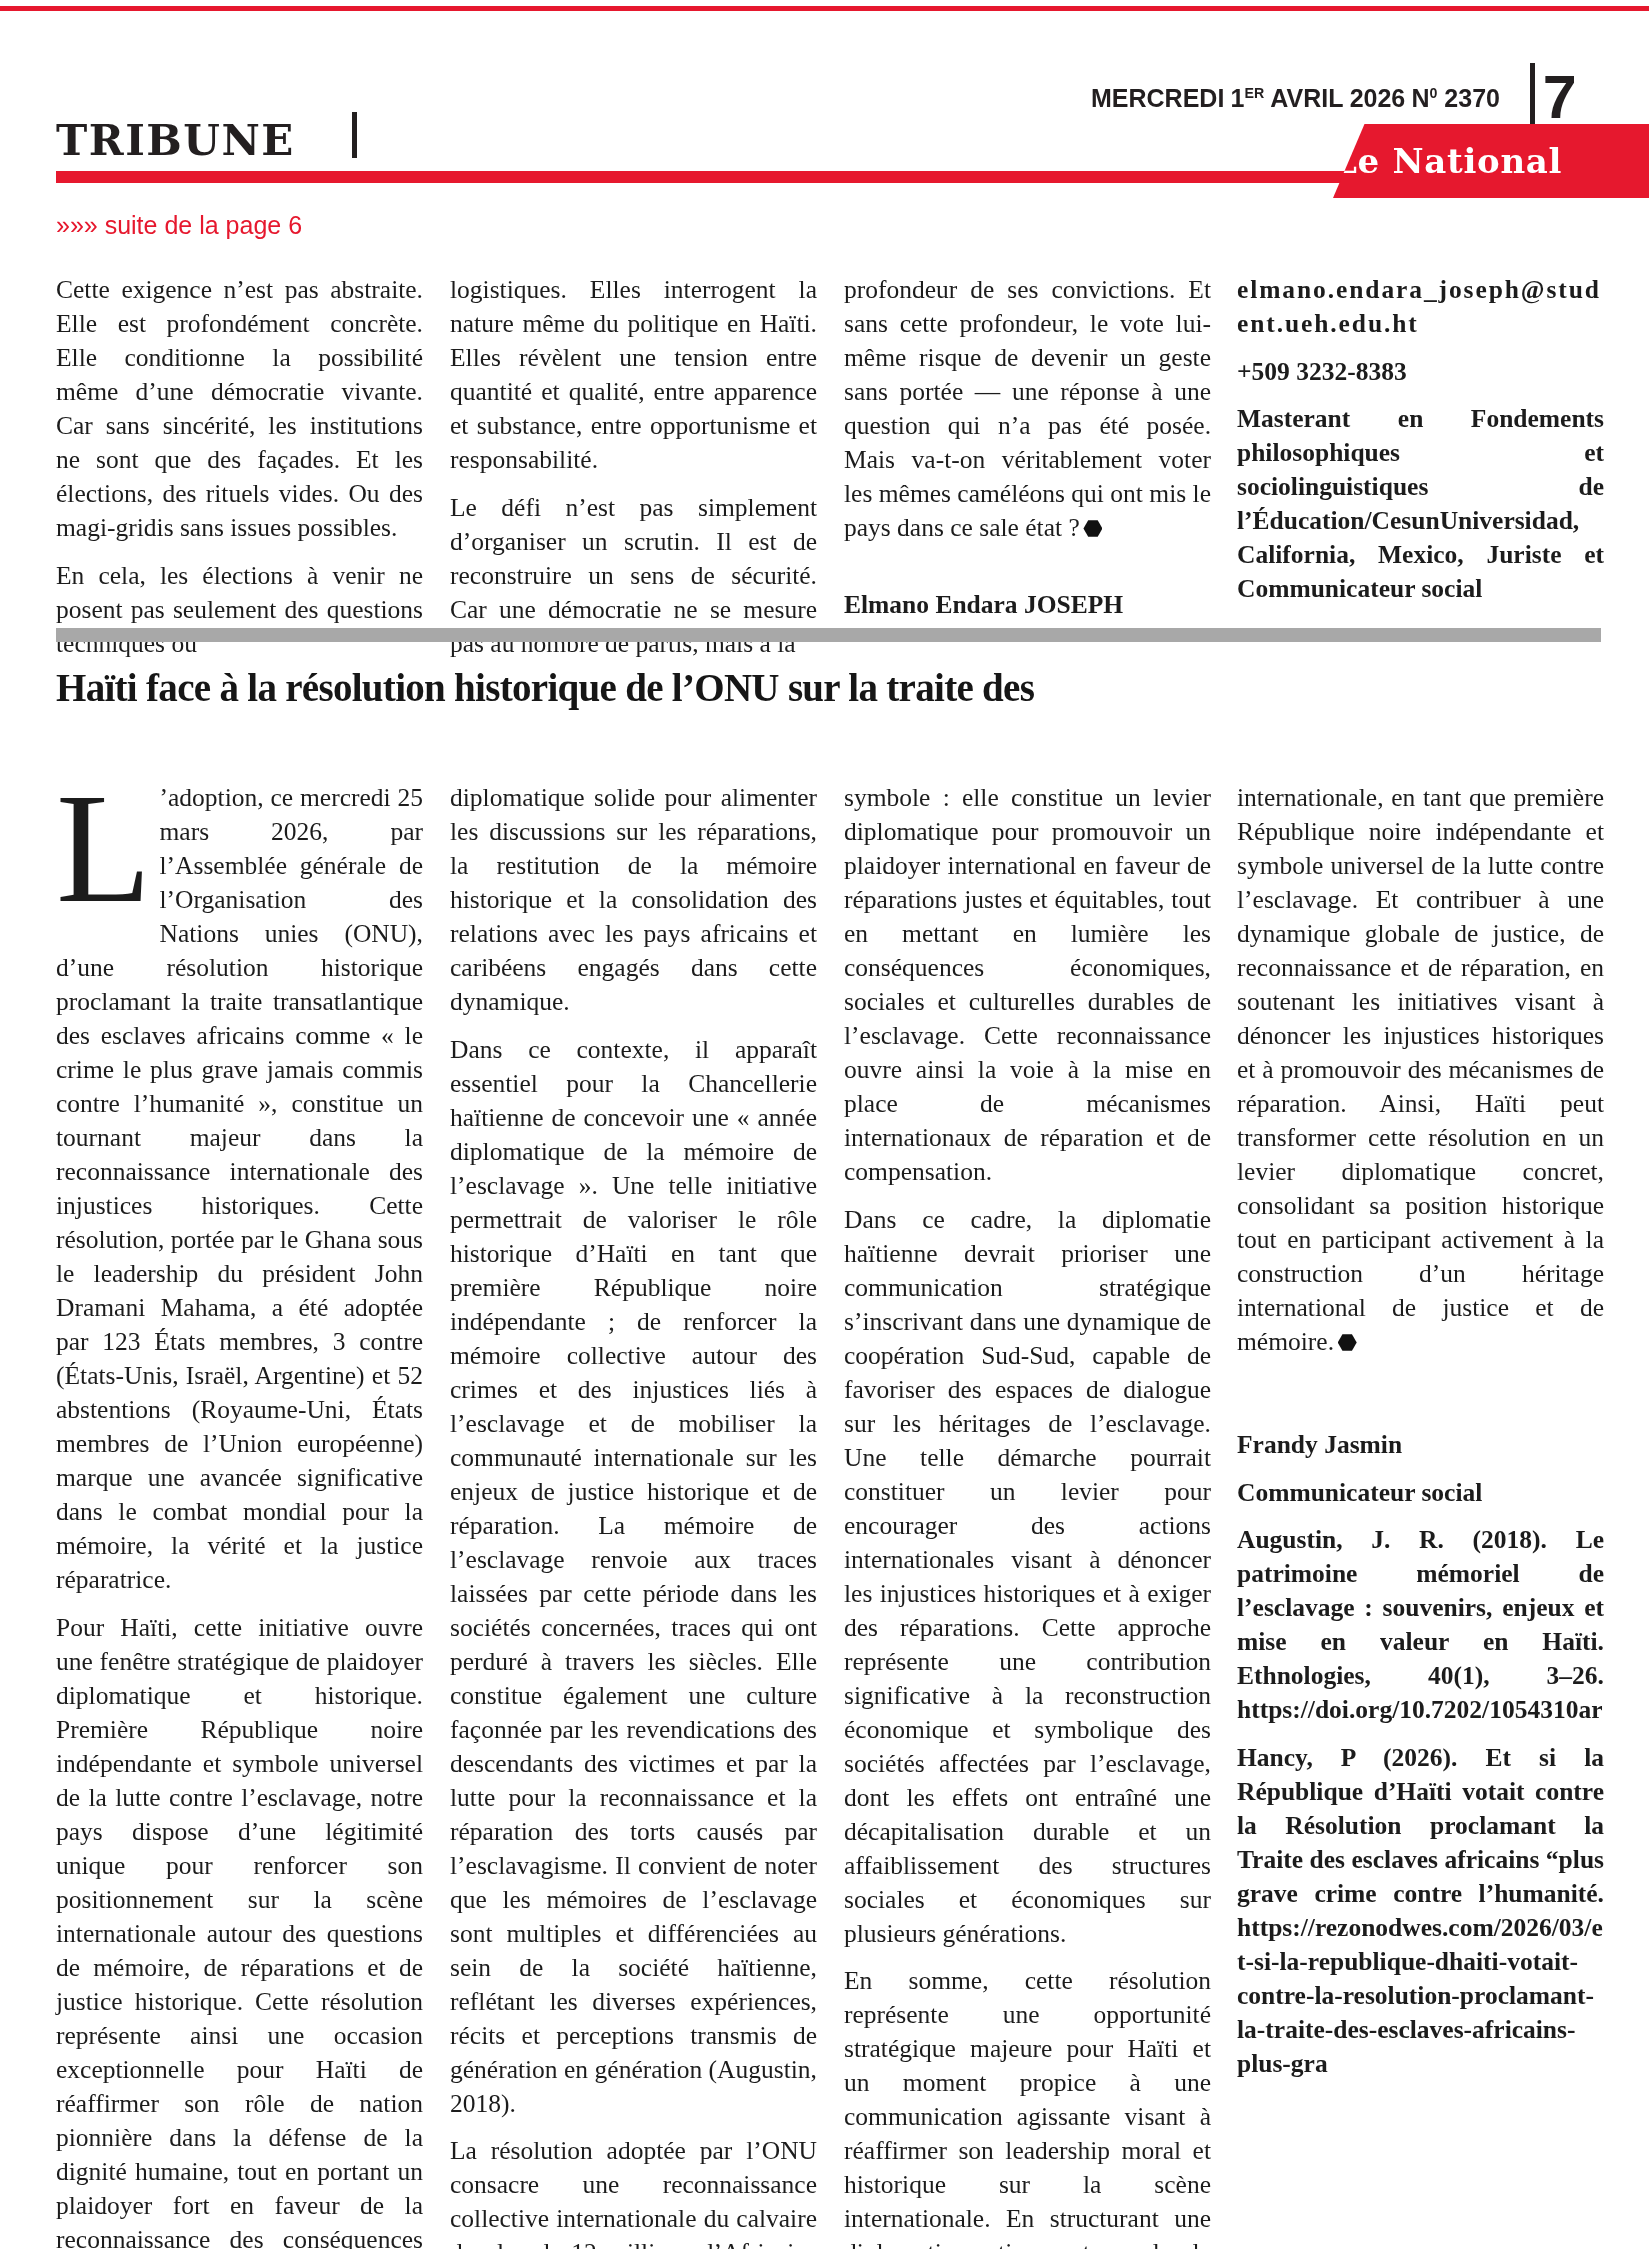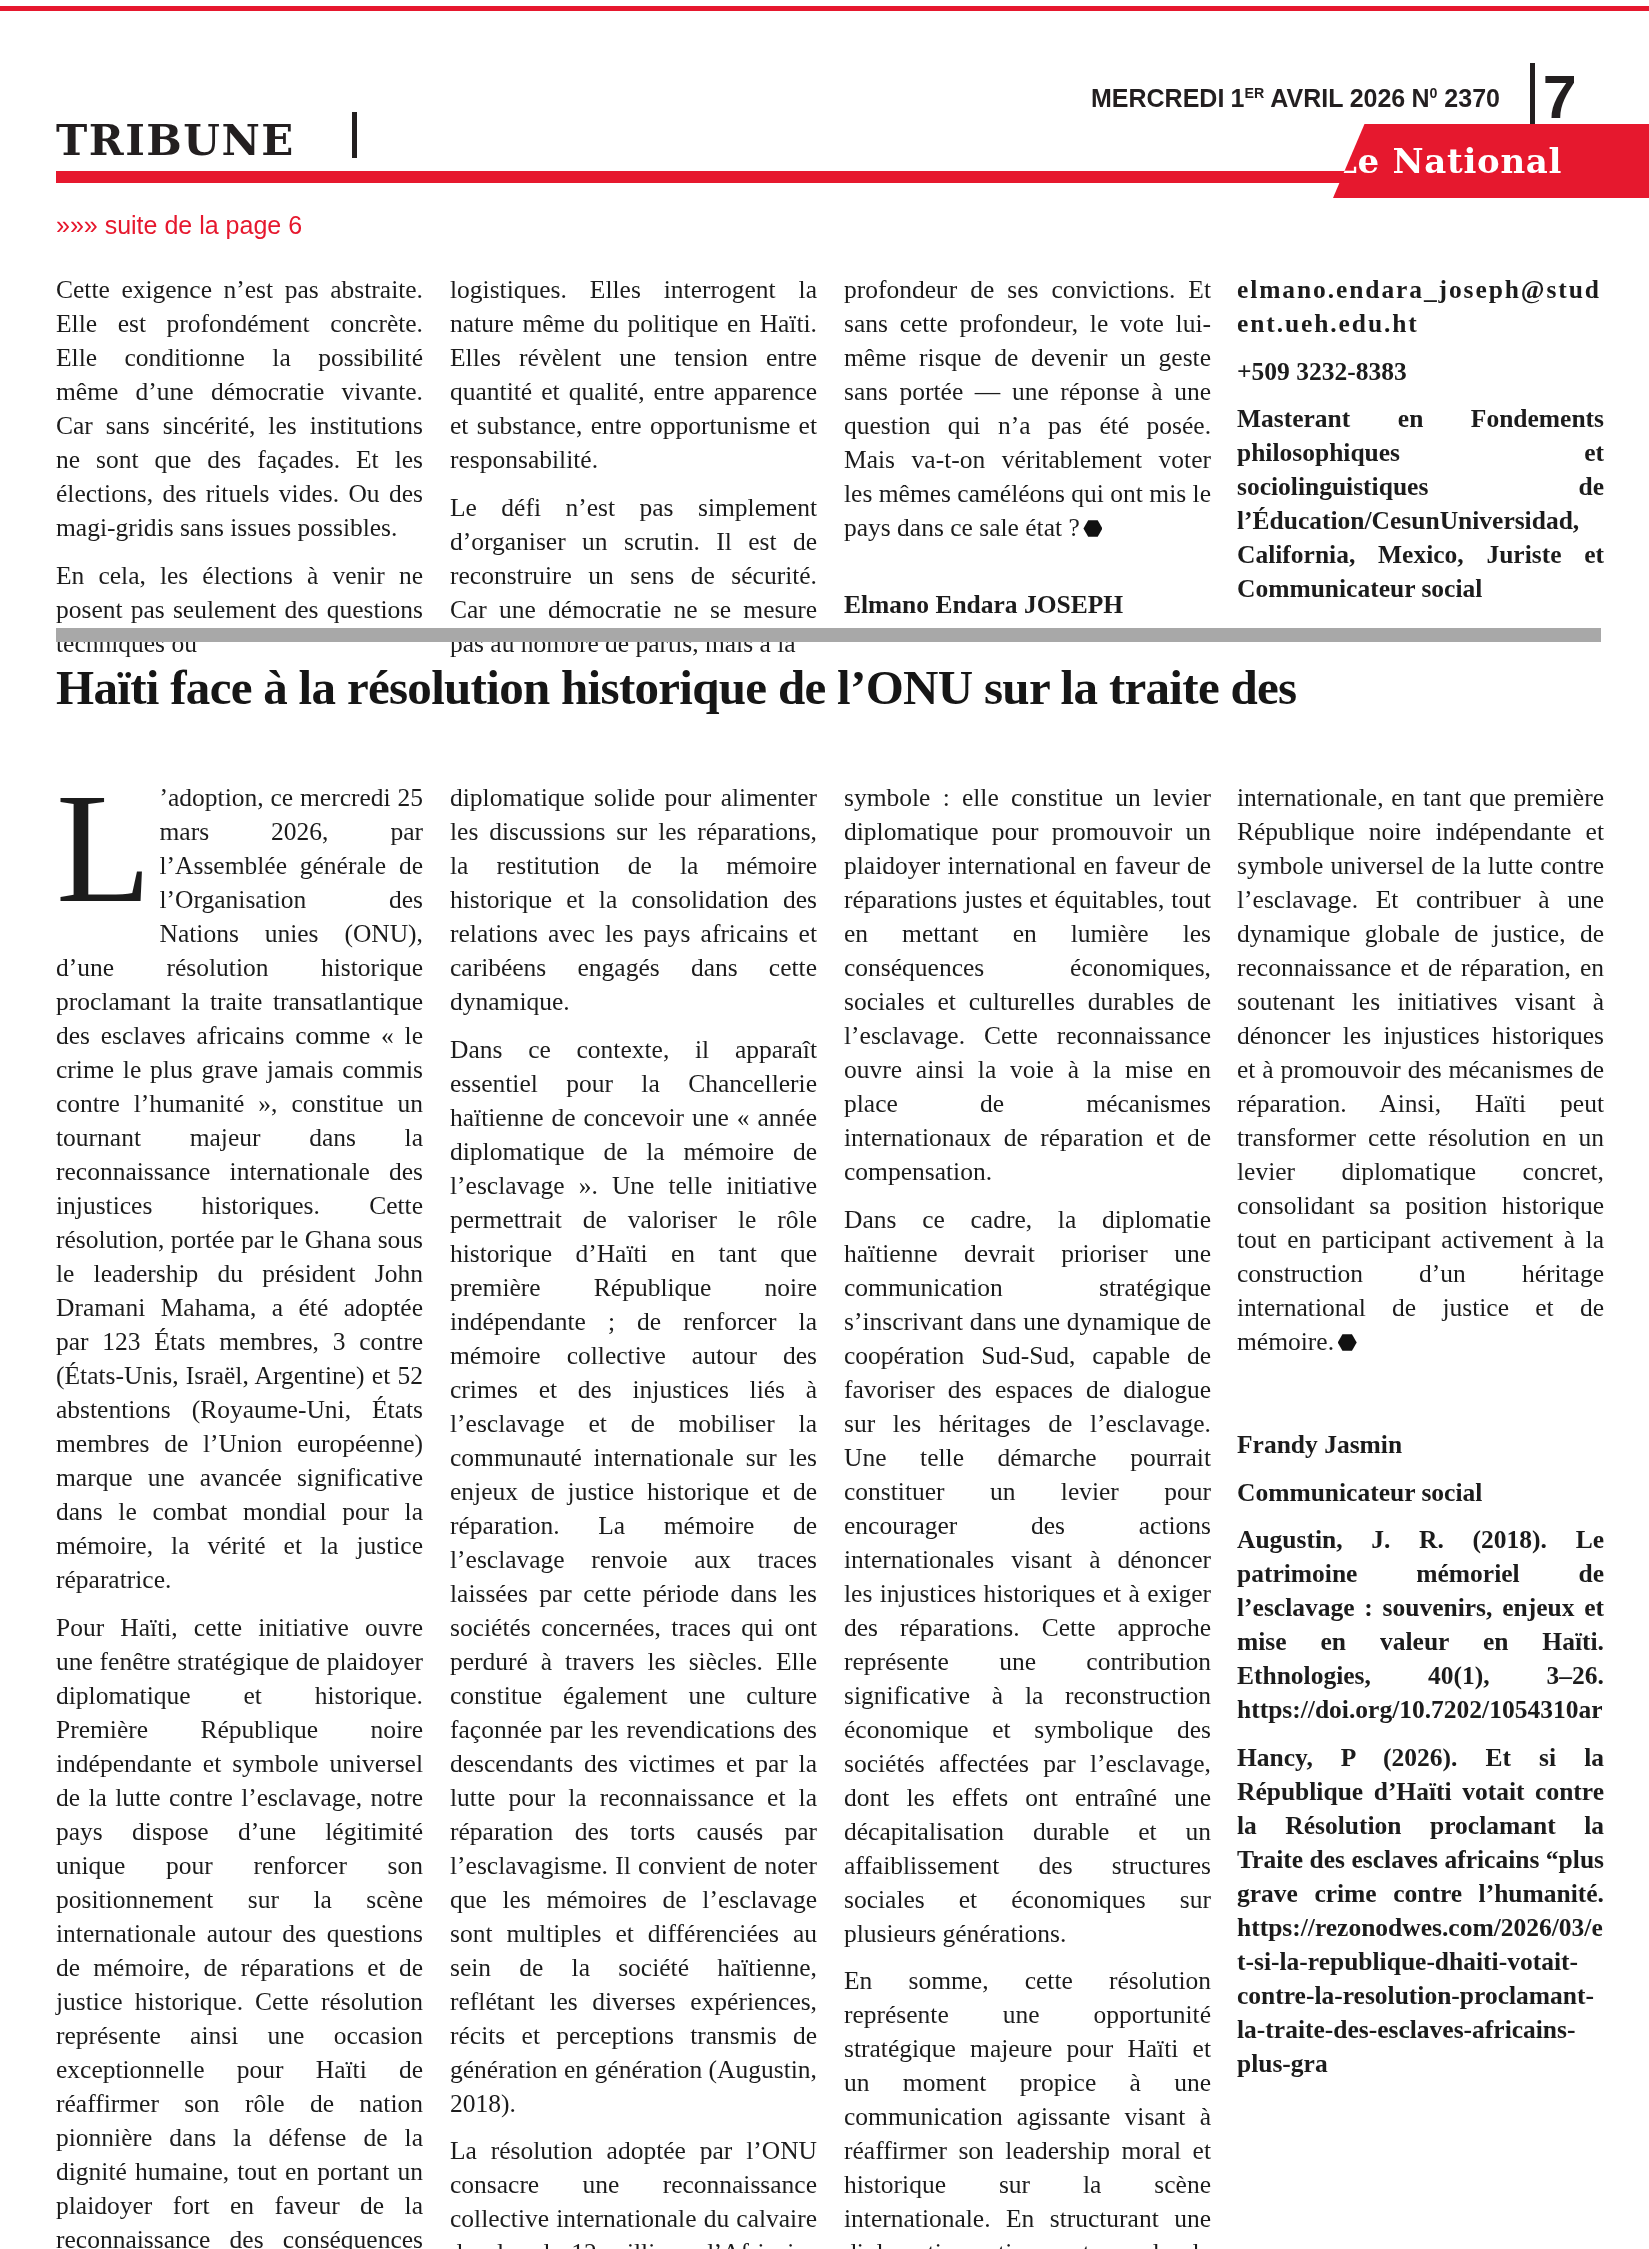--- a/index.html
+++ b/index.html
@@ -31,21 +31,21 @@
   .art2{top:781px;}
   .c1{left:56px;} .c2{left:450px;} .c3{left:844px;} .c4{left:1237px;}
   .bold{font-weight:bold;}
   .sig{font-weight:bold;margin-top:43px !important;}
   .contact-email{font-weight:bold;overflow-wrap:anywhere;letter-spacing:1.9px;text-justify:inter-character;}
   .hex{display:inline-block;width:19px;height:16.5px;background:#111;margin-left:3.7px;vertical-align:-0.7px;
        clip-path:polygon(25% 0,75% 0,100% 50%,75% 100%,25% 100%,0 50%);}
   
   #gray-divider{left:56px;top:628px;width:1545px;height:13.5px;background:#a8a8a8;}
   #headline{left:56px;top:658px;width:1560px;font-family:"Liberation Serif",serif;font-weight:bold;
-            font-size:49px;line-height:59px;letter-spacing:-0.7px;color:#161616;}
+            font-size:39px;line-height:59px;letter-spacing:-0.7px;color:#161616;}
   
   .dropcap{float:left;font-size:156px;line-height:120px;height:133px;width:96px;margin:7.5px 7.5px 0 0;
            font-family:"Liberation Serif",serif;color:#1c1c1c;}
   .author-block{margin-top:69px !important;font-weight:bold;}
   .ref{font-weight:bold;overflow-wrap:anywhere;}
 </style>
 </head>
 <body>
 
 <div id="page">

